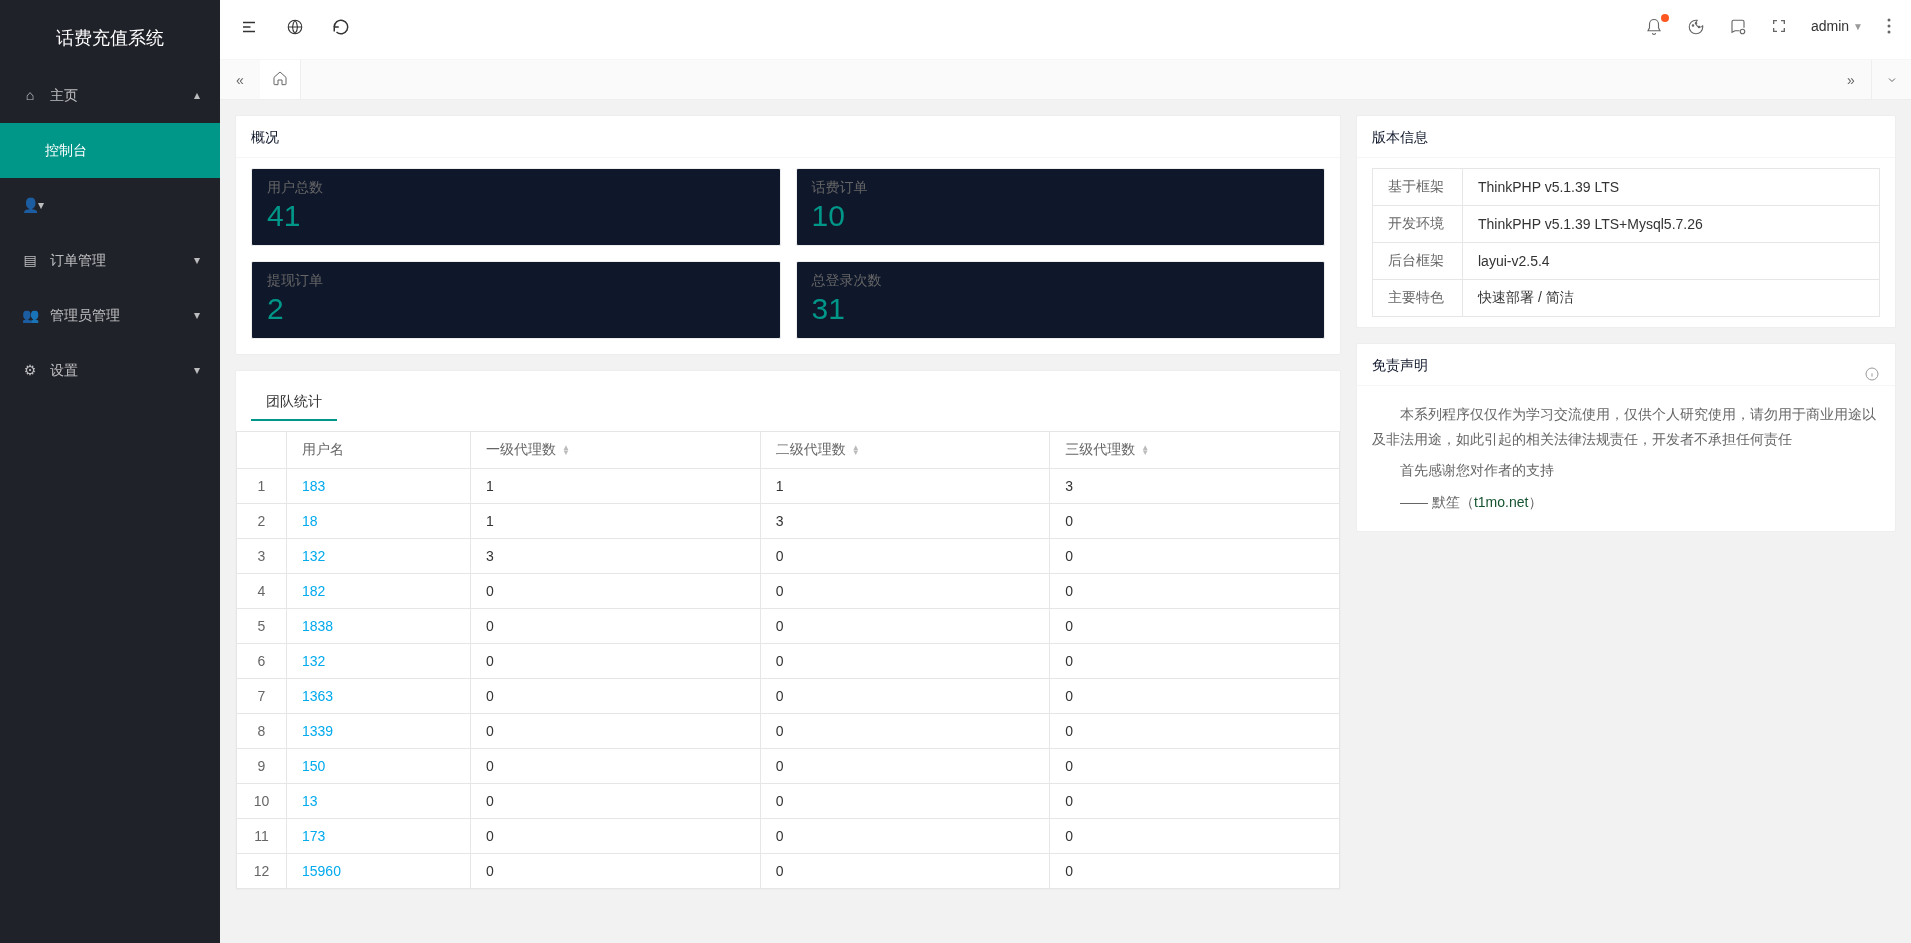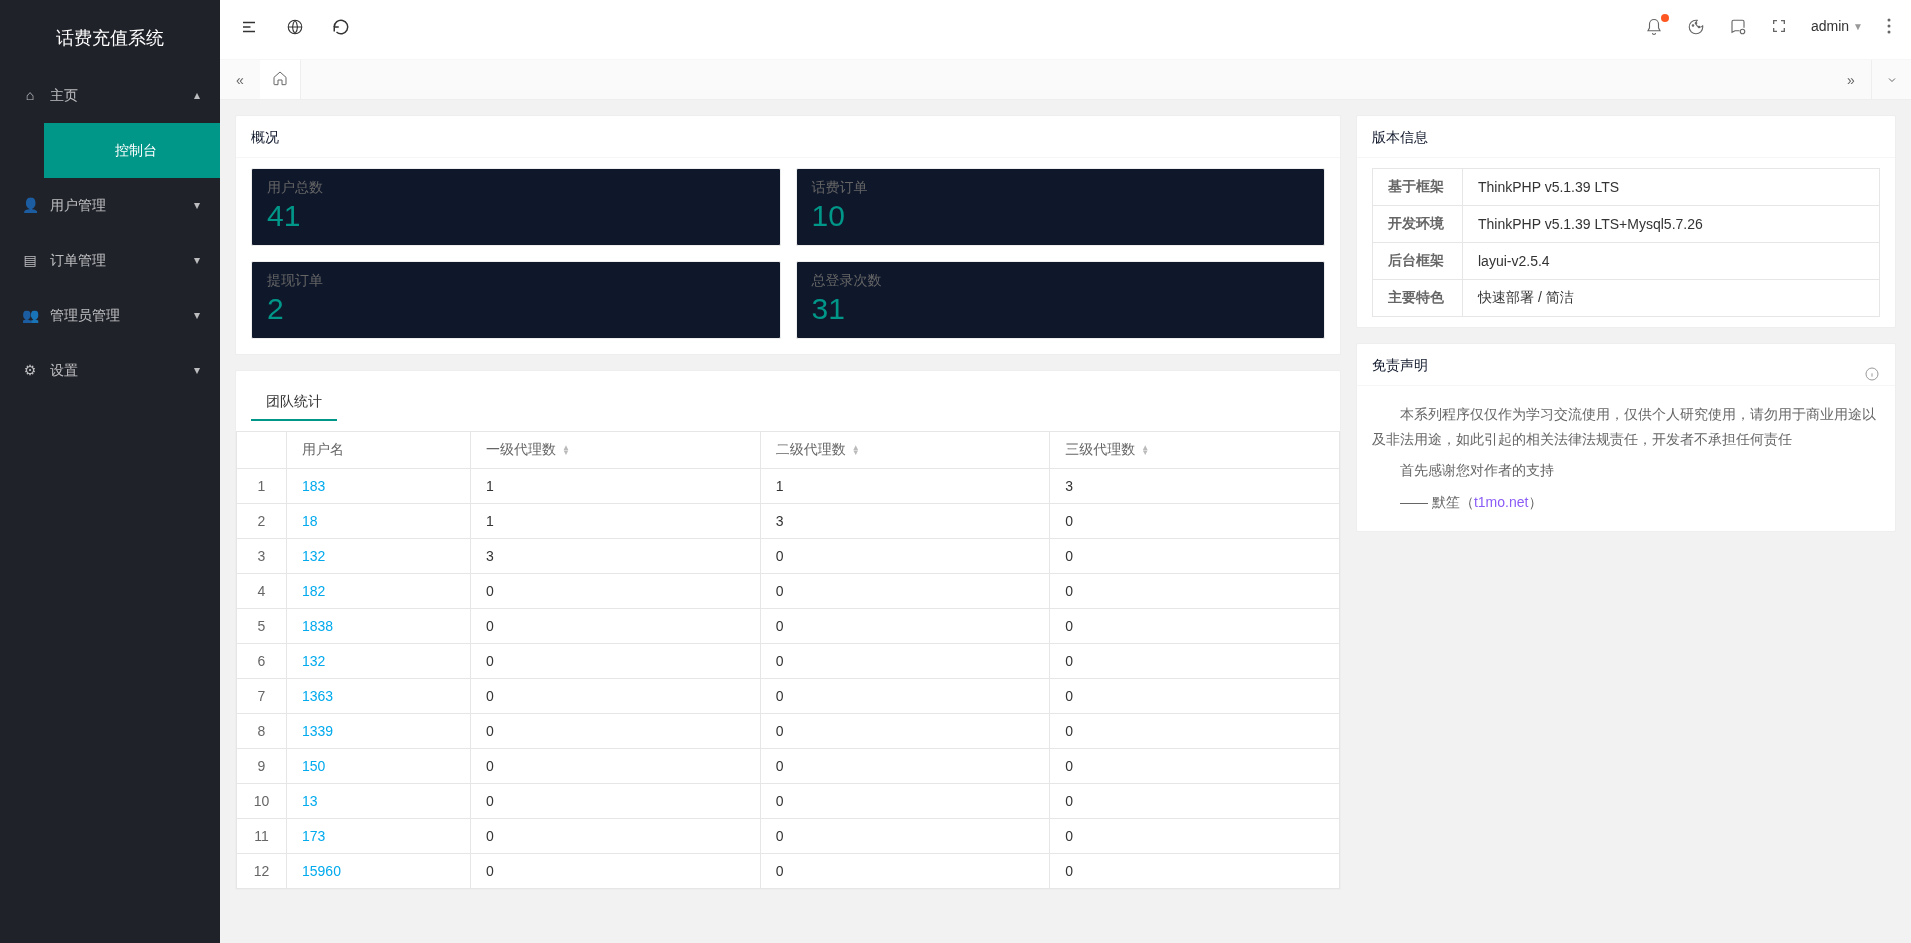--- a/index.html
+++ b/index.html
@@ -49,22 +49,21 @@
   color: rgba(255,255,255,.7);
   cursor: pointer;
   display: flex;
   align-items: center;
 }
 .nav-item.selected {
   background: #009688;
   color: #fff;
 }
 .nav-item.sub {
-  padding-left: 71px;
-  margin-left: 44px;
+  padding-left: 45px;
 }
 .nav-item .label {
   margin-left: 12px;
   flex: 1;
 }
 .nav-item .arrow {
   font-size: 12px;
   color: rgba(255,255,255,.7);
 }
 .nav-icon {
@@ -287,55 +286,53 @@
 }
 .info-table td, .info-table th {
   border: 1px solid #e6e6e6;
   padding: 9px 15px;
   text-align: left;
   font-weight: normal;
 }
 .info-table th {
   width: 90px;
   color: #666;
-  font-weight: bold;
 }
 
 
 .disclaimer p {
   margin: 6px 0;
   color: #666;
   line-height: 1.8;
   text-indent: 2em;
 }
 .disclaimer .sig {
   text-indent: 2em;
 }
 .link {
-  color: #8b5cf6;
+  color: #14532d;
   cursor: pointer;
 }
 </style>
 </head>
 <body>
 
 <div class="layout">
 
   <div class="sidebar">
     <div class="logo">话费充值系统</div>
     <ul class="nav-menu" id="nav-menu">
         <li class="nav-item">
           <span class="nav-icon">⌂</span>
           <span class="label">主页</span>
           <span class="arrow">▴</span>
         </li>
         <li class="nav-item sub selected">控制台</li>
         <li class="nav-item">
           <span class="nav-icon">👤</span>
-          <span class="label">用户管理</span>
           <span class="arrow">▾</span>
         </li>
         <li class="nav-item">
           <span class="nav-icon">▤</span>
           <span class="label">订单管理</span>
           <span class="arrow">▾</span>
         </li>
         <li class="nav-item">
           <span class="nav-icon">👥</span>
           <span class="label">管理员管理</span>

